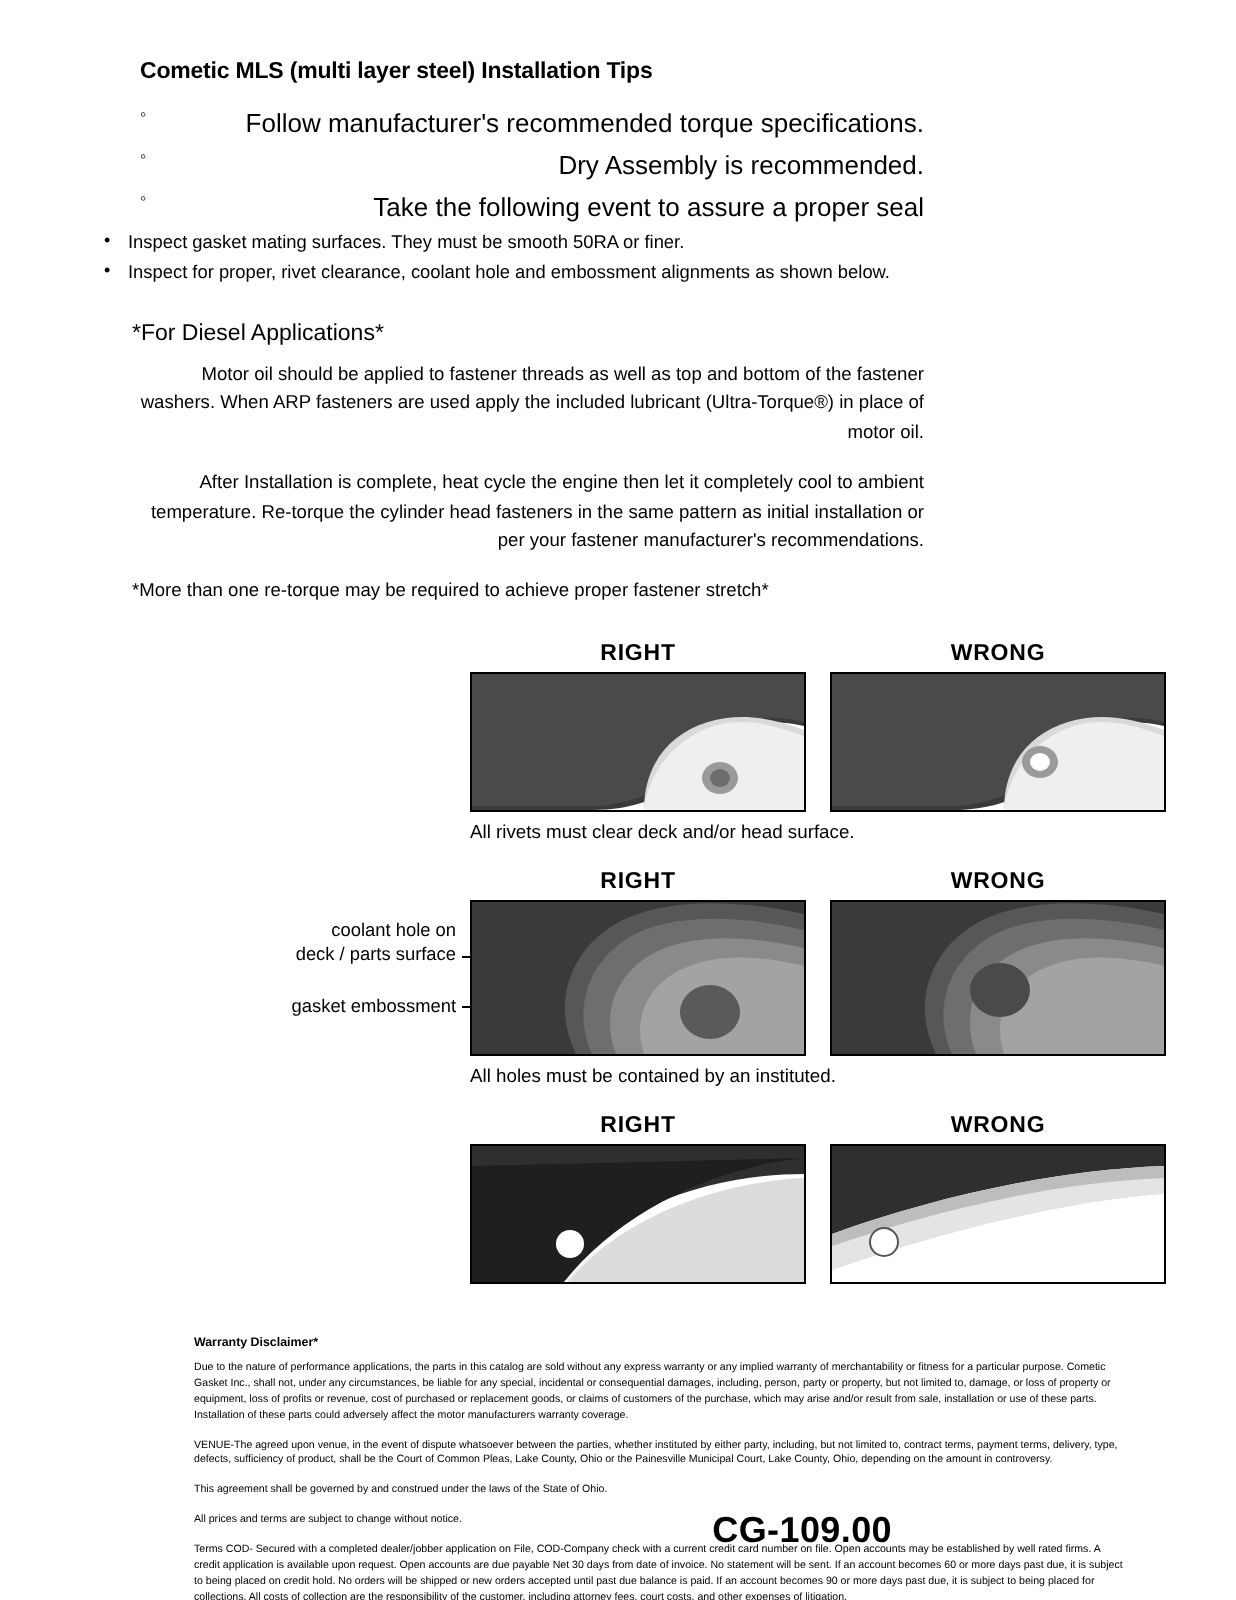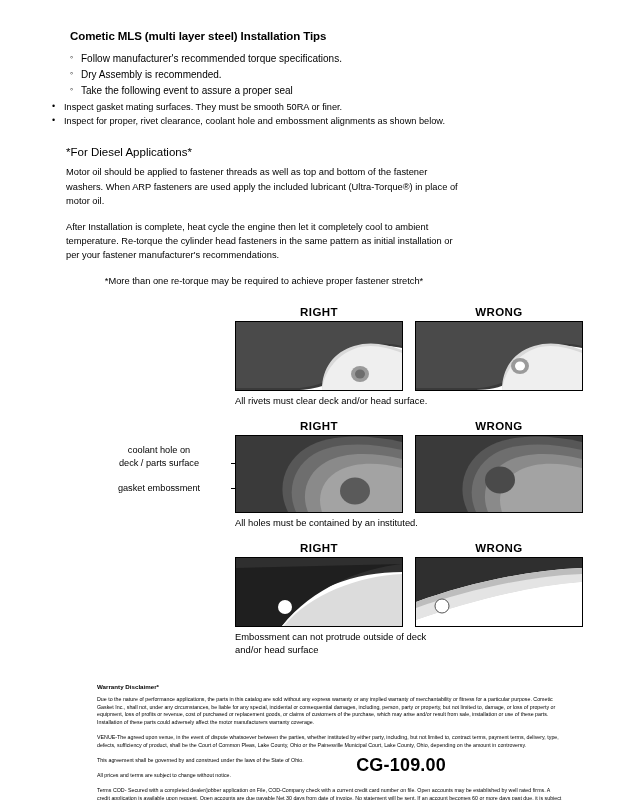--- a/index.html
+++ b/index.html
@@ -29,24 +29,25 @@
     margin: 0 0 9px 28px;
     letter-spacing: -0.1px;
   }
 
   .bullets {
     margin: 0 0 0 28px;
     padding: 0;
     list-style: none;
   }
   .bullets > li {
-    font-size: 10px;
+    font-size: 13px;
     line-height: 1.62;
     position: relative;
     padding-left: 11px;
+    text-align: right;
   }
   .bullets > li::before {
     content: "\25E6";
     position: absolute;
     left: 0;
     top: -1px;
     font-size: 9px;
   }
   .subbullets {
     margin: 0;
@@ -71,26 +72,26 @@
   h2.section {
     font-size: 11.5px;
     font-weight: normal;
     margin: 17px 0 7px 24px;
   }
   p.para {
     font-size: 9.3px;
     line-height: 1.55;
     margin: 0 0 11px 24px;
     max-width: 470px;
+    text-align: right;
   }
   p.note {
     font-size: 9.3px;
     line-height: 1.55;
     margin: 0 0 0 24px;
-    text-align: center;
   }
 
   
   .figures {
     margin-top: 18px;
     margin-left: 0;
   }
   .fig-row {
     display: flex;
     gap: 12px;
@@ -129,21 +130,21 @@
     line-height: 1.35;
   }
 
   
   .callout-wrap {
     position: relative;
   }
   .callout {
     position: absolute;
     font-size: 9.2px;
-    text-align: center;
+    text-align: right;
     line-height: 1.35;
   }
   .callout-line {
     position: absolute;
     background: #000;
     height: 1px;
   }
 
   
   .warranty {
@@ -293,24 +294,20 @@
             <rect x="0" y="0" width="166" height="68" fill="#ffffff"></rect>
             <path d="M0,0 L166,0 L166,10 C110,12 50,26 0,44 Z" fill="#2f2f2f"></path>
             <path d="M0,44 C50,26 110,12 166,10 L166,24 C112,28 52,44 0,62 Z" fill="#bdbdbd"></path>
             <path d="M0,50 C52,32 112,18 166,16 L166,24 C112,28 52,44 0,62 Z" fill="#e4e4e4"></path>
             <path d="M0,62 C52,44 112,28 166,24 L166,68 L0,68 Z" fill="#ffffff"></path>
             <circle cx="26" cy="48" r="7" fill="#ffffff" stroke="#555" stroke-width="1"></circle>
           </svg>
         </div>
       </div>
     </div>
-    <div class="caption two-line">
-      <div>Embossment can not protrude outside of deck</div>
-      <div>and/or head surface</div>
-    </div>
 
   </div>
 
   <div class="warranty">
     <h3>Warranty Disclaimer*</h3>
     <p>Due to the nature of performance applications, the parts in this catalog are sold without any express warranty or any implied warranty of merchantability or fitness for a particular purpose.  Cometic Gasket Inc., shall not, under any circumstances, be liable for any special, incidental or consequential damages, including, person, party or property, but not limited to, damage, or loss of property or equipment, loss of profits or revenue, cost of purchased or replacement goods, or claims of customers of the purchase, which may arise and/or result from sale, installation or use of these parts.  Installation of these parts could adversely affect the motor manufacturers warranty coverage.</p>
     <p>VENUE-The agreed upon venue, in the event of dispute whatsoever between the parties, whether instituted by either party, including, but not limited to, contract terms, payment terms, delivery, type, defects, sufficiency of product, shall be the Court of Common Pleas, Lake County, Ohio or the Painesville Municipal Court, Lake County, Ohio, depending on the amount in controversy.</p>
     <p>This agreement shall be governed by and construed under the laws of the State of Ohio.</p>
     <p>All prices and terms are subject to change without notice.</p>
     <p>Terms COD- Secured with a completed dealer/jobber application on File, COD-Company check with a current credit card number on file.  Open accounts may be established by well rated firms.  A credit application is available upon request.  Open accounts are due payable Net 30 days from date of invoice.  No statement will be sent.  If an account becomes 60 or more days past due, it is subject to being placed on credit hold.  No orders will be shipped or new orders accepted until past due balance is paid.  If an account becomes 90 or more days past due, it is subject to being placed for collections.  All costs of collection are the responsibility of the customer, including attorney fees, court costs, and other expenses of litigation.</p>

